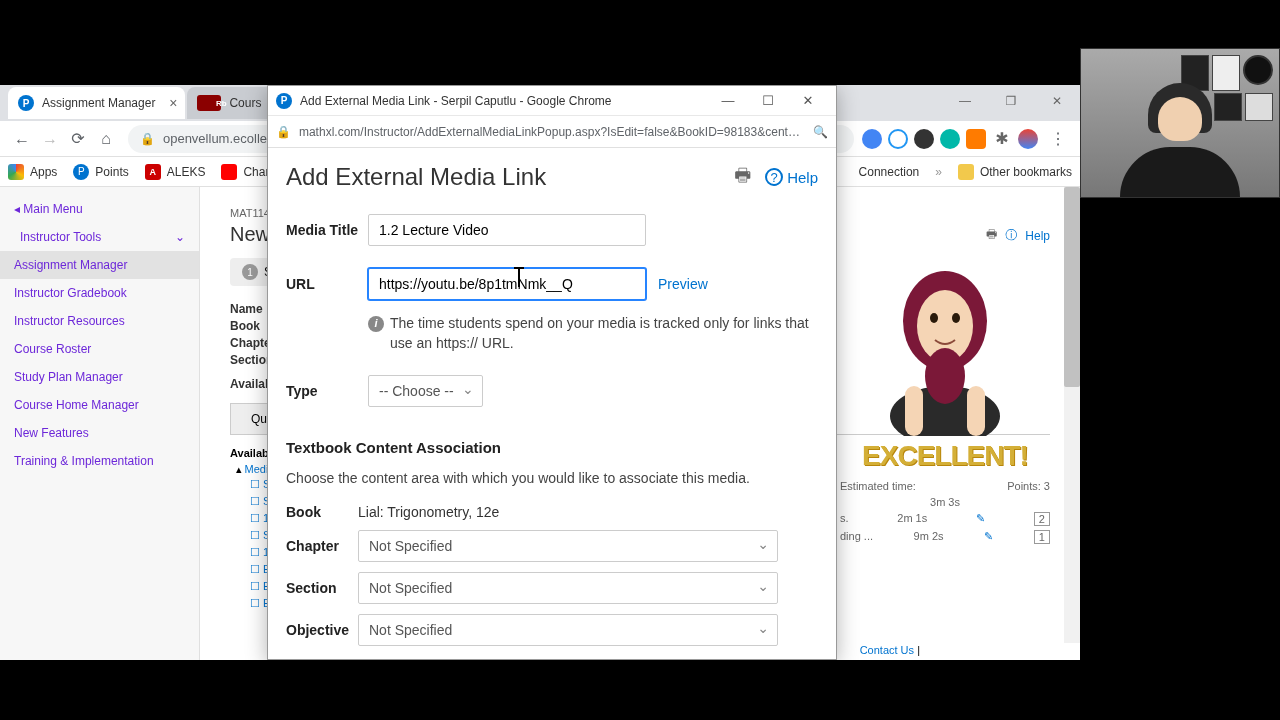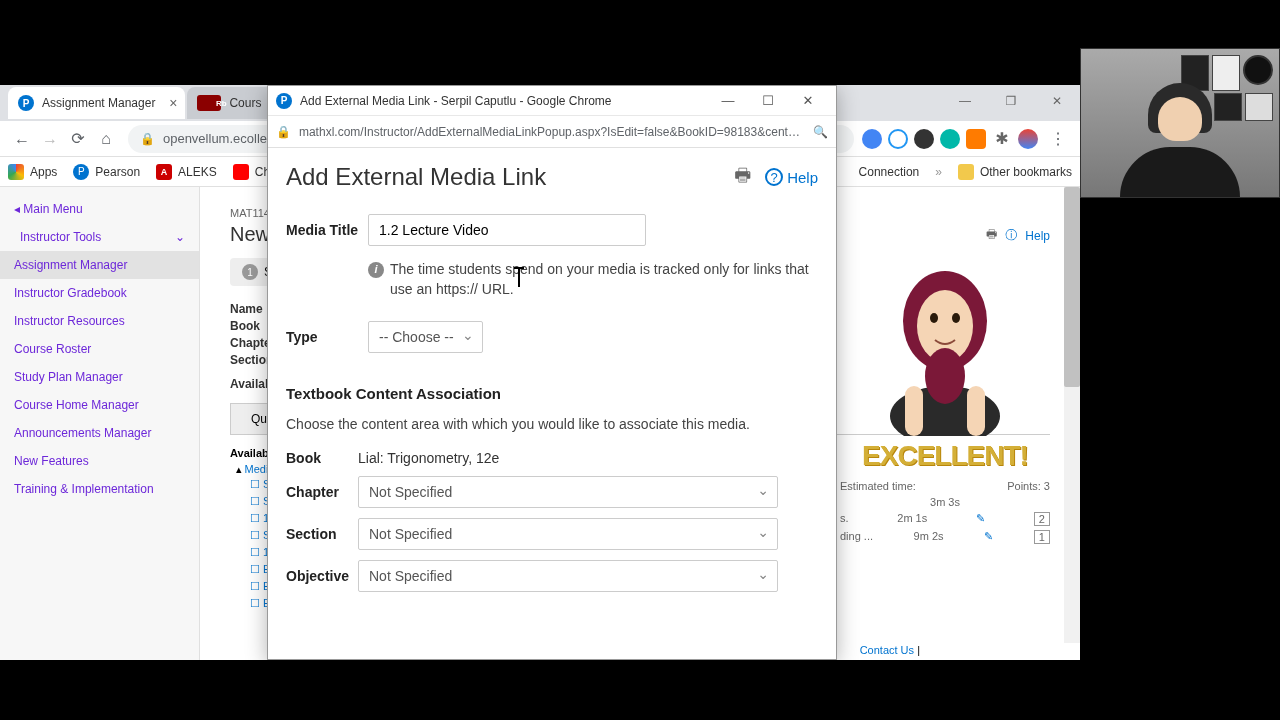--- a/index.html
+++ b/index.html
@@ -158,21 +158,21 @@
       </div>
     </div>
 
     <div class="bg-bookmarks">
       <div class="bk">
           <div class="bico" style="background:conic-gradient(#ea4335,#fbbc05,#34a853,#4285f4)"></div>
           <span>Apps</span>
         </div>
       <div class="bk">
           <div class="bico" style="background:#0073cf;border-radius:50%;color:#fff;font-size:10px;text-align:center;line-height:16px">P</div>
-          <span>Pearson</span>
+          <span>Points</span>
         </div>
       <div class="bk">
           <div class="bico" style="background:#c00;color:#fff;font-size:9px;text-align:center;line-height:16px;font-weight:bold">A</div>
           <span>ALEKS</span>
         </div>
       <div class="bk">
           <div class="bico" style="background:#f00"></div>
           <span>Channel vid</span>
         </div>
       <div class="spacer"></div>
@@ -192,21 +192,20 @@
         <div class="bg-side-item sub">
             <span>Instructor Tools</span>
             <span>⌄</span>
           </div>
         <div class="bg-side-item active">Assignment Manager</div>
         <div class="bg-side-item">Instructor Gradebook</div>
         <div class="bg-side-item">Instructor Resources</div>
         <div class="bg-side-item">Course Roster</div>
         <div class="bg-side-item">Study Plan Manager</div>
         <div class="bg-side-item">Course Home Manager</div>
-        <div class="bg-side-item">Announcements Manager</div>
         <div class="bg-side-item">New Features</div>
         <div class="bg-side-item">Training &amp; Implementation</div>
       </div>
 
       <div class="bg-main">
         <div class="bg-crumb">MAT114 - 0</div>
         <div class="bg-heading">New H</div>
         <div class="bg-steps">
           <div class="bg-step">
               <span class="circ">1</span>
@@ -315,20 +314,25 @@
           <span style="border:2px solid #0073cf;border-radius:50%;width:18px;height:18px;display:inline-flex;align-items:center;justify-content:center;font-size:13px">?</span>
           <span>Help</span>
         </span>
     </div>
 
     <div class="form-row">
       <div class="lbl">Media Title</div>
       <input class="txt-input" value="1.2 Lecture Video" style="">
     </div>
 
+    <div class="form-row">
+      <div class="lbl">URL</div>
+      <input class="txt-input focused" value="https://youtu.be/8p1tmNmk__Q" style="">
+      <span class="prev-link">Preview</span>
+    </div>
 
     <div class="note">
       <span class="ico">i</span>
       <span>The time students spend on your media is tracked only for links that use an https:// URL.</span>
     </div>
 
     <div class="form-row">
       <div class="lbl">Type</div>
       <div class="sel">-- Choose --</div>
     </div>

